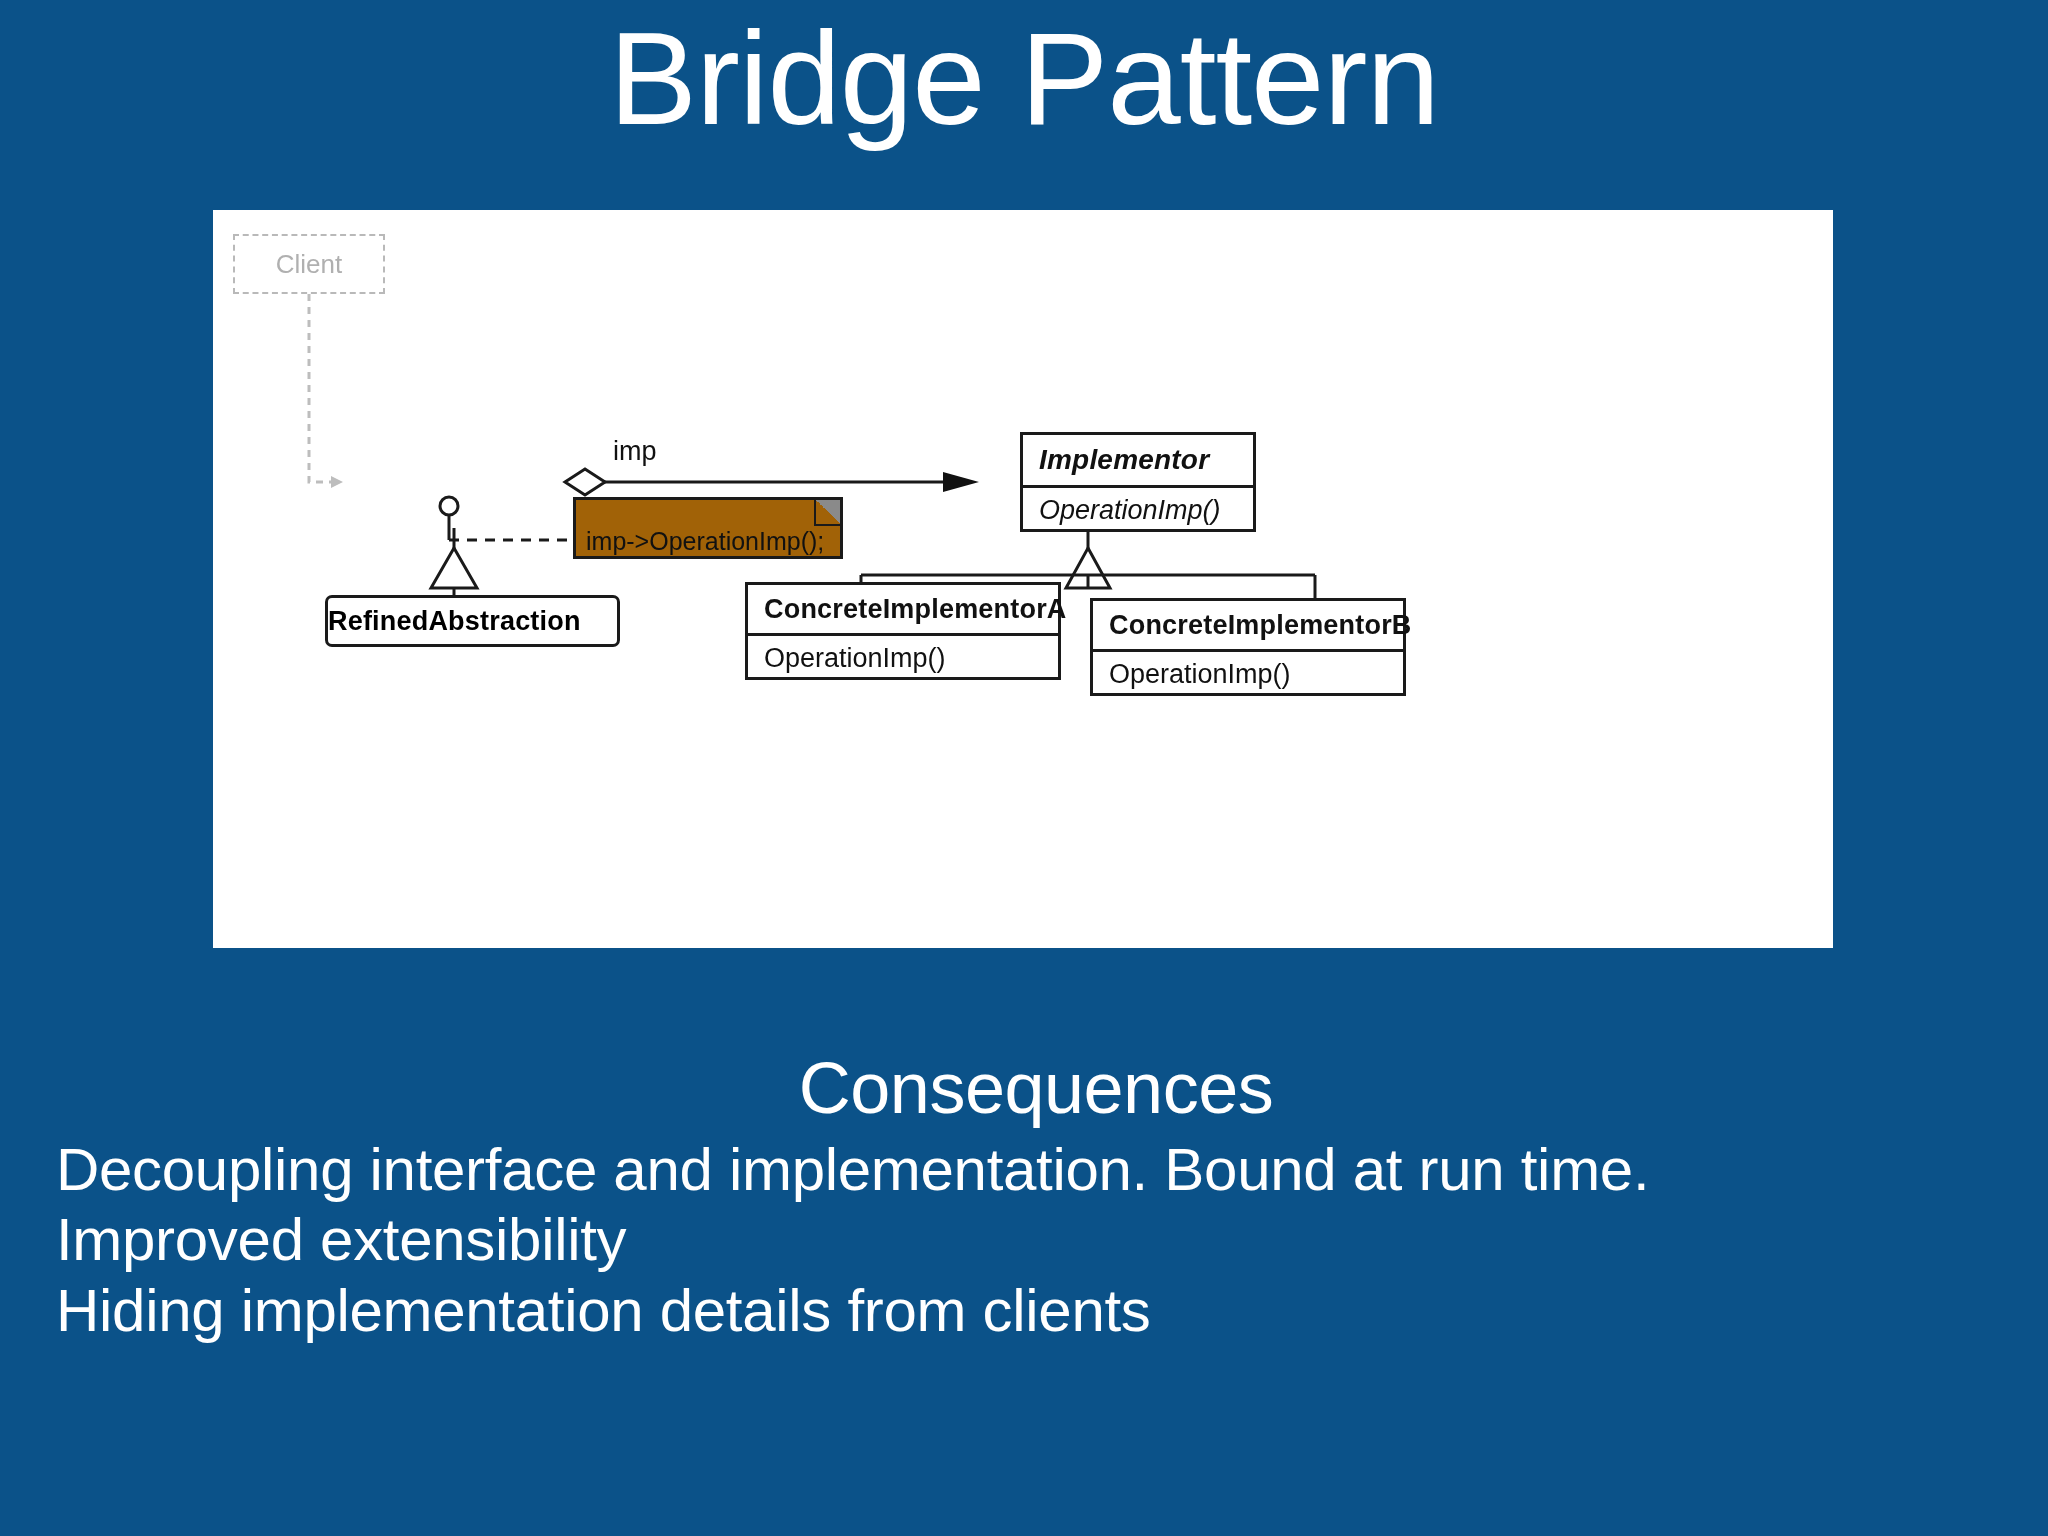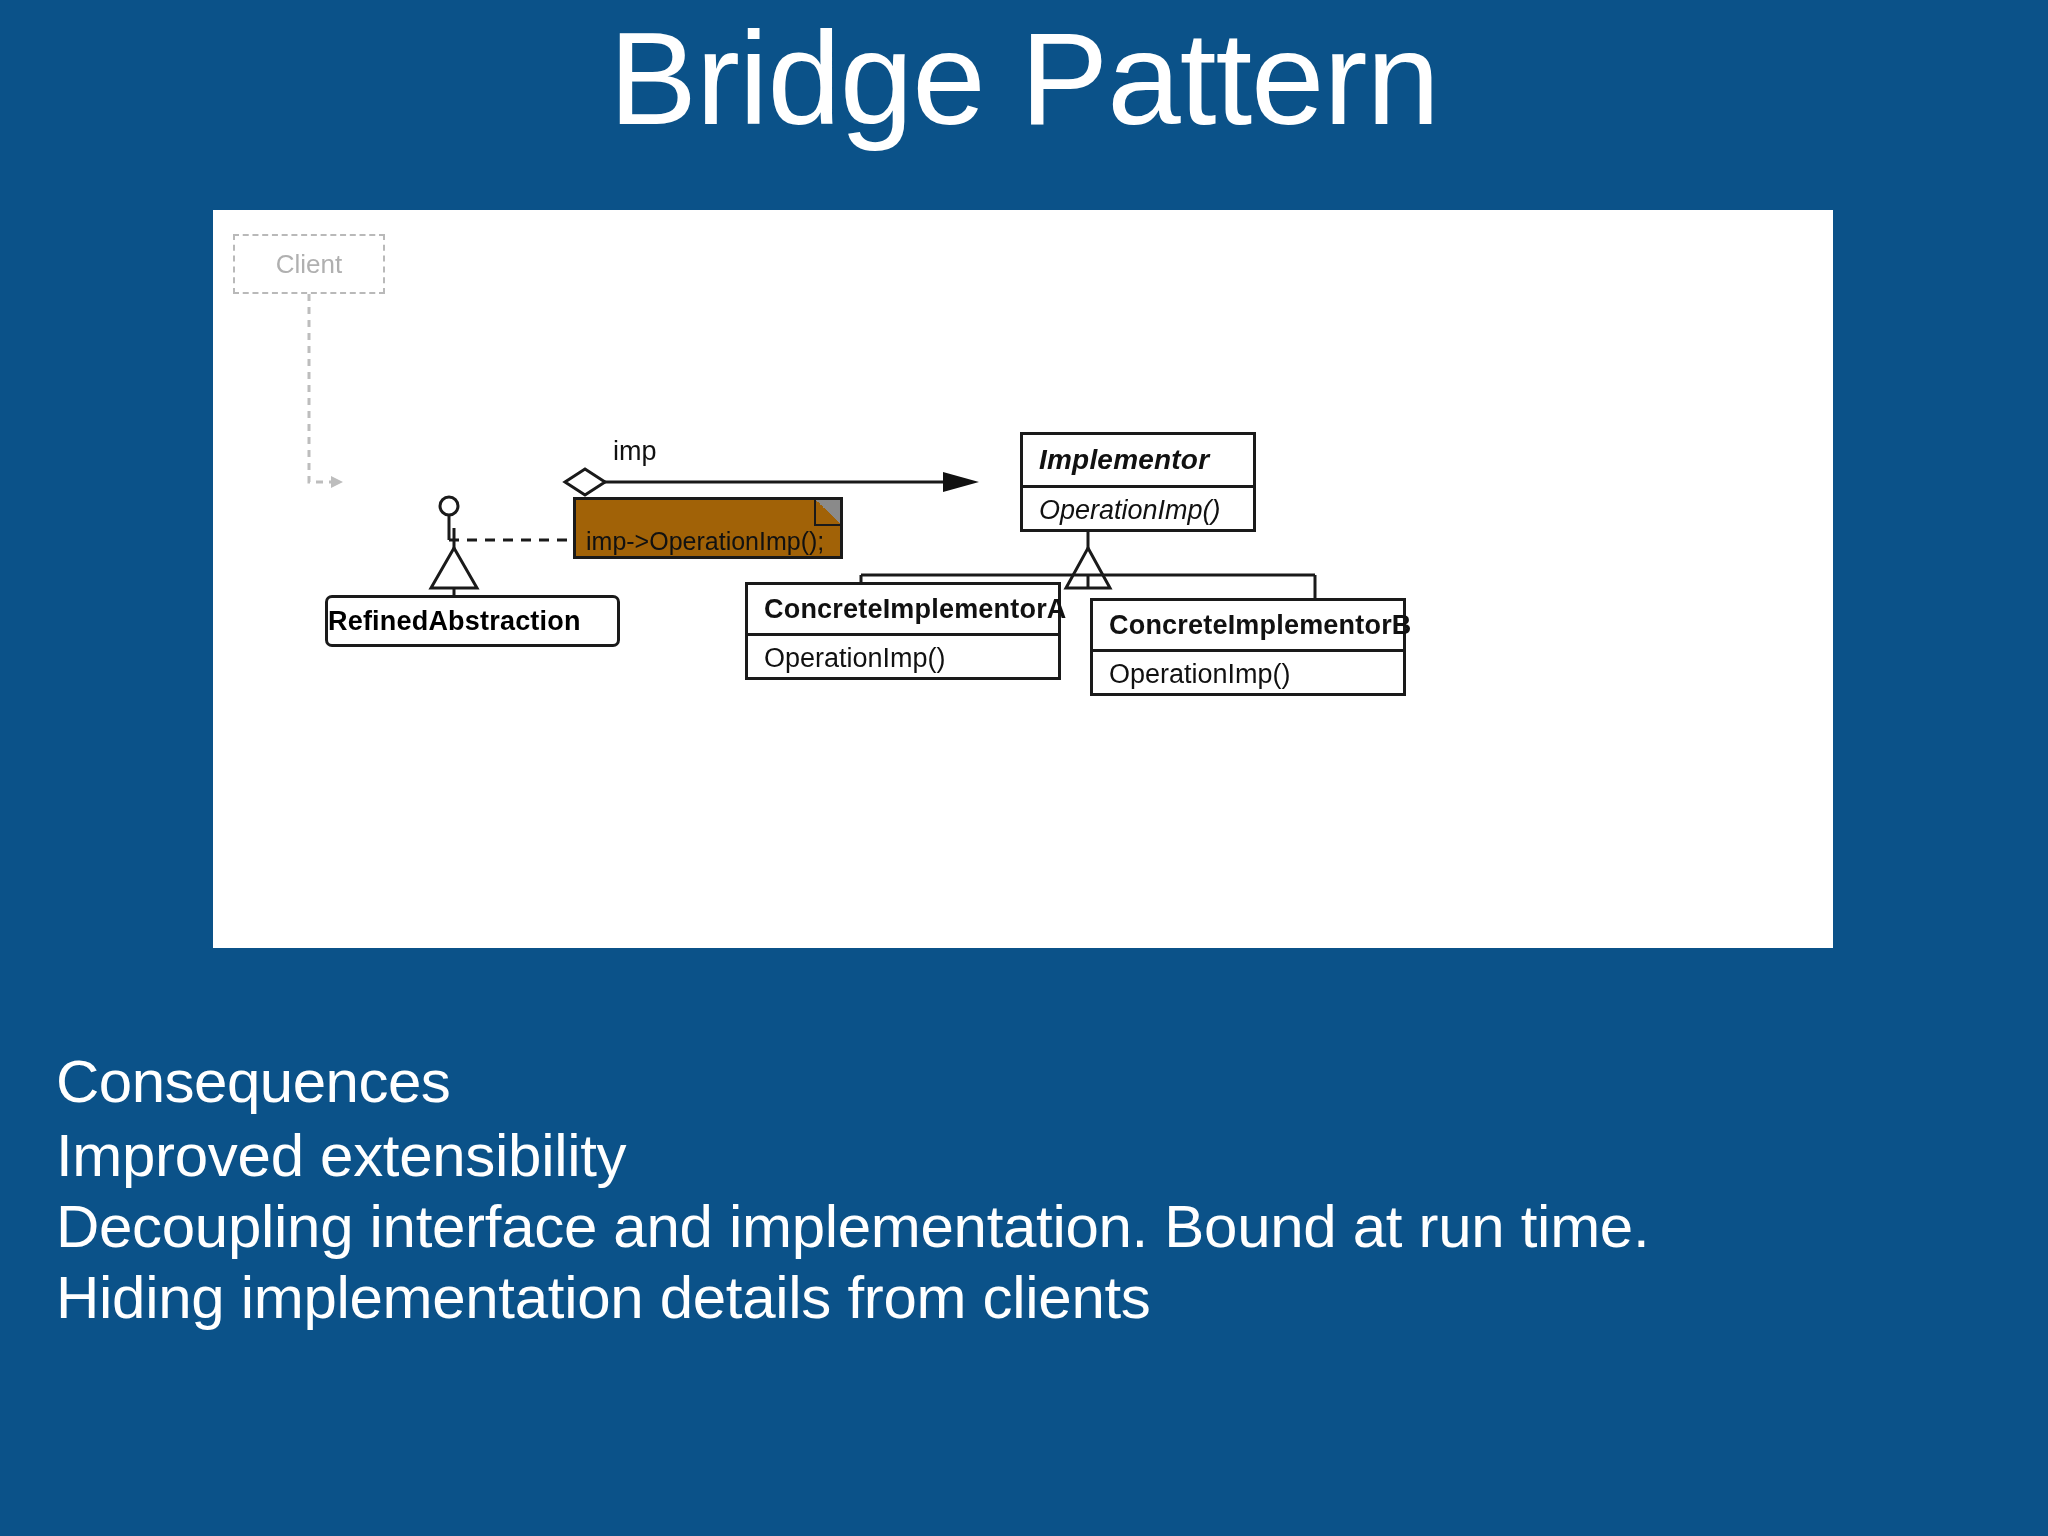--- a/index.html
+++ b/index.html
@@ -197,26 +197,27 @@
 
   
   .consequences {
     position: absolute;
     left: 56px;
     top: 1048px;
     width: 1960px;
     color: #ffffff;
   }
   .consequences-heading {
-    font-size: 60px;
+    font-size: 72px;
     line-height: 1.12;
     font-weight: 400;
     letter-spacing: -0.5px;
     margin-bottom: 6px;
     white-space: nowrap;
+    text-align: center;
   }
   .consequence-line {
     font-size: 60px;
     line-height: 1.18;
     font-weight: 400;
     letter-spacing: -0.3px;
     white-space: nowrap;
   }
 </style>
 </head>
@@ -281,16 +282,16 @@
     <div class="umlbox concreteB-box">
       <div class="row head name-bold">ConcreteImplementorB</div>
       <div class="row body divider op-plain">OperationImp()</div>
     </div>
 
   </div>
 </div>
 
 <div class="consequences">
   <div class="consequences-heading">Consequences</div>
+  <div class="consequence-line">Decoupling interface and implementation. Bound at run time.</div>
   <div class="consequence-line">Improved extensibility</div>
-  <div class="consequence-line">Decoupling interface and implementation. Bound at run time.</div>
   <div class="consequence-line">Hiding implementation details from clients</div>
 </div>
 
 </body></html>

